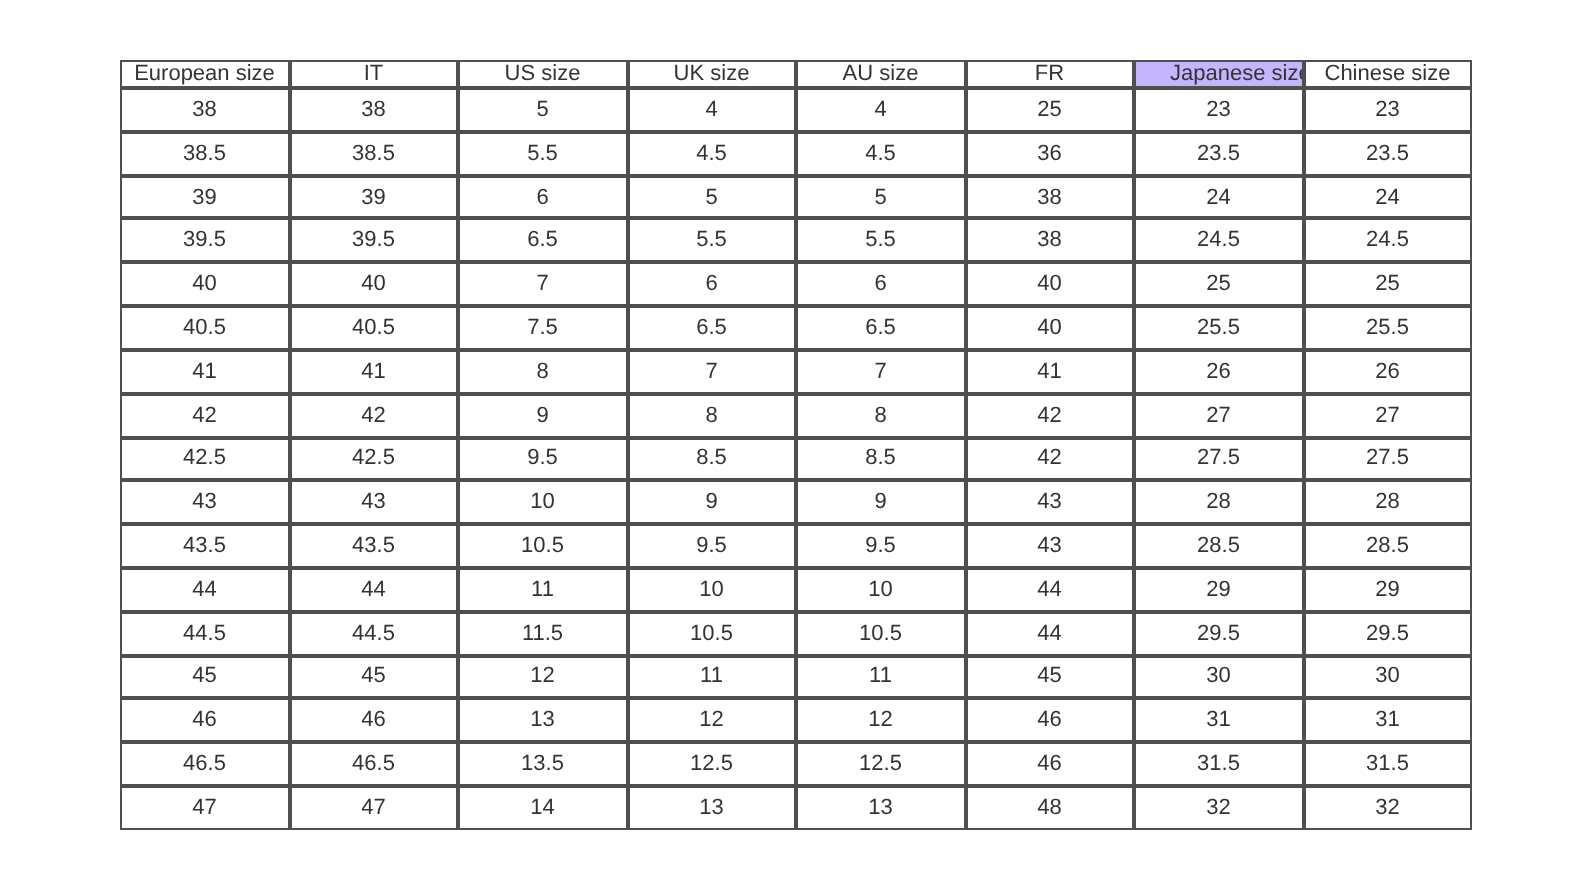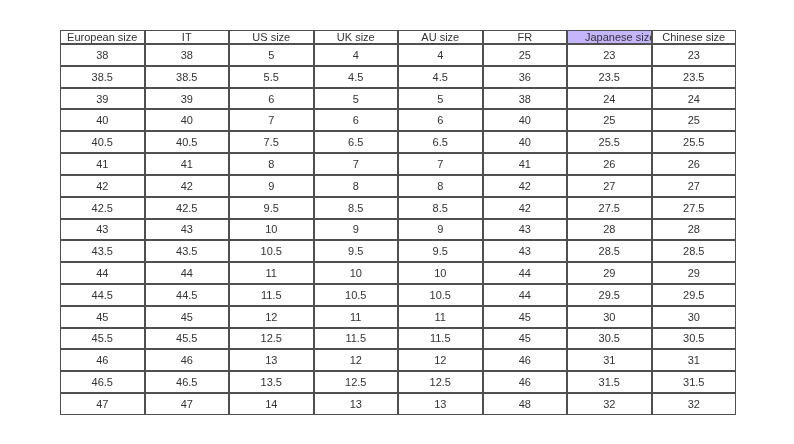--- a/index.html
+++ b/index.html
@@ -88,20 +88,30 @@
             <td style="border-color: rgb(79, 79, 79); color: rgb(51, 51, 51); background: rgb(255, 255, 255);">39</td>
             <td style="border-color: rgb(79, 79, 79); color: rgb(51, 51, 51); background: rgb(255, 255, 255);">39</td>
             <td style="border-color: rgb(79, 79, 79); color: rgb(51, 51, 51); background: rgb(255, 255, 255);">6</td>
             <td style="border-color: rgb(79, 79, 79); color: rgb(51, 51, 51); background: rgb(255, 255, 255);">5</td>
             <td style="border-color: rgb(79, 79, 79); color: rgb(51, 51, 51); background: rgb(255, 255, 255);">5</td>
             <td style="border-color: rgb(79, 79, 79); color: rgb(51, 51, 51); background: rgb(255, 255, 255);">38</td>
             <td style="border-color: rgb(79, 79, 79); color: rgb(51, 51, 51); background: rgb(255, 255, 255);">24</td>
             <td style="border-color: rgb(79, 79, 79); color: rgb(51, 51, 51); background: rgb(255, 255, 255);">24</td>
           </tr>
           <tr>
+            <td style="border-color: rgb(79, 79, 79); color: rgb(51, 51, 51); background: rgb(255, 255, 255);">39.5</td>
+            <td style="border-color: rgb(79, 79, 79); color: rgb(51, 51, 51); background: rgb(255, 255, 255);">39.5</td>
+            <td style="border-color: rgb(79, 79, 79); color: rgb(51, 51, 51); background: rgb(255, 255, 255);">6.5</td>
+            <td style="border-color: rgb(79, 79, 79); color: rgb(51, 51, 51); background: rgb(255, 255, 255);">5.5</td>
+            <td style="border-color: rgb(79, 79, 79); color: rgb(51, 51, 51); background: rgb(255, 255, 255);">5.5</td>
+            <td style="border-color: rgb(79, 79, 79); color: rgb(51, 51, 51); background: rgb(255, 255, 255);">38</td>
+            <td style="border-color: rgb(79, 79, 79); color: rgb(51, 51, 51); background: rgb(255, 255, 255);">24.5</td>
+            <td style="border-color: rgb(79, 79, 79); color: rgb(51, 51, 51); background: rgb(255, 255, 255);">24.5</td>
+          </tr>
+          <tr>
             <td style="border-color: rgb(79, 79, 79); color: rgb(51, 51, 51); background: rgb(255, 255, 255);">40</td>
             <td style="border-color: rgb(79, 79, 79); color: rgb(51, 51, 51); background: rgb(255, 255, 255);">40</td>
             <td style="border-color: rgb(79, 79, 79); color: rgb(51, 51, 51); background: rgb(255, 255, 255);">7</td>
             <td style="border-color: rgb(79, 79, 79); color: rgb(51, 51, 51); background: rgb(255, 255, 255);">6</td>
             <td style="border-color: rgb(79, 79, 79); color: rgb(51, 51, 51); background: rgb(255, 255, 255);">6</td>
             <td style="border-color: rgb(79, 79, 79); color: rgb(51, 51, 51); background: rgb(255, 255, 255);">40</td>
             <td style="border-color: rgb(79, 79, 79); color: rgb(51, 51, 51); background: rgb(255, 255, 255);">25</td>
             <td style="border-color: rgb(79, 79, 79); color: rgb(51, 51, 51); background: rgb(255, 255, 255);">25</td>
           </tr>
           <tr>
@@ -188,30 +198,20 @@
             <td style="border-color: rgb(79, 79, 79); color: rgb(51, 51, 51); background: rgb(255, 255, 255);">45</td>
             <td style="border-color: rgb(79, 79, 79); color: rgb(51, 51, 51); background: rgb(255, 255, 255);">45</td>
             <td style="border-color: rgb(79, 79, 79); color: rgb(51, 51, 51); background: rgb(255, 255, 255);">12</td>
             <td style="border-color: rgb(79, 79, 79); color: rgb(51, 51, 51); background: rgb(255, 255, 255);">11</td>
             <td style="border-color: rgb(79, 79, 79); color: rgb(51, 51, 51); background: rgb(255, 255, 255);">11</td>
             <td style="border-color: rgb(79, 79, 79); color: rgb(51, 51, 51); background: rgb(255, 255, 255);">45</td>
             <td style="border-color: rgb(79, 79, 79); color: rgb(51, 51, 51); background: rgb(255, 255, 255);">30</td>
             <td style="border-color: rgb(79, 79, 79); color: rgb(51, 51, 51); background: rgb(255, 255, 255);">30</td>
           </tr>
           <tr>
-            <td style="border-color: rgb(79, 79, 79); color: rgb(51, 51, 51); background: rgb(255, 255, 255);">45.5</td>
-            <td style="border-color: rgb(79, 79, 79); color: rgb(51, 51, 51); background: rgb(255, 255, 255);">45.5</td>
-            <td style="border-color: rgb(79, 79, 79); color: rgb(51, 51, 51); background: rgb(255, 255, 255);">12.5</td>
-            <td style="border-color: rgb(79, 79, 79); color: rgb(51, 51, 51); background: rgb(255, 255, 255);">11.5</td>
-            <td style="border-color: rgb(79, 79, 79); color: rgb(51, 51, 51); background: rgb(255, 255, 255);">11.5</td>
-            <td style="border-color: rgb(79, 79, 79); color: rgb(51, 51, 51); background: rgb(255, 255, 255);">45</td>
-            <td style="border-color: rgb(79, 79, 79); color: rgb(51, 51, 51); background: rgb(255, 255, 255);">30.5</td>
-            <td style="border-color: rgb(79, 79, 79); color: rgb(51, 51, 51); background: rgb(255, 255, 255);">30.5</td>
-          </tr>
-          <tr>
             <td style="border-color: rgb(79, 79, 79); color: rgb(51, 51, 51); background: rgb(255, 255, 255);">46</td>
             <td style="border-color: rgb(79, 79, 79); color: rgb(51, 51, 51); background: rgb(255, 255, 255);">46</td>
             <td style="border-color: rgb(79, 79, 79); color: rgb(51, 51, 51); background: rgb(255, 255, 255);">13</td>
             <td style="border-color: rgb(79, 79, 79); color: rgb(51, 51, 51); background: rgb(255, 255, 255);">12</td>
             <td style="border-color: rgb(79, 79, 79); color: rgb(51, 51, 51); background: rgb(255, 255, 255);">12</td>
             <td style="border-color: rgb(79, 79, 79); color: rgb(51, 51, 51); background: rgb(255, 255, 255);">46</td>
             <td style="border-color: rgb(79, 79, 79); color: rgb(51, 51, 51); background: rgb(255, 255, 255);">31</td>
             <td style="border-color: rgb(79, 79, 79); color: rgb(51, 51, 51); background: rgb(255, 255, 255);">31</td>
           </tr>
           <tr>

